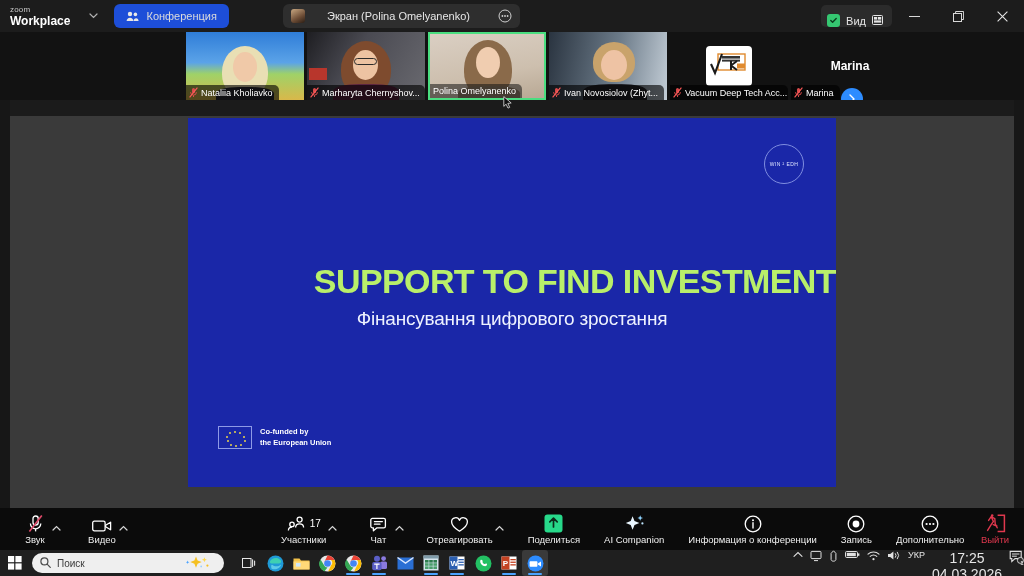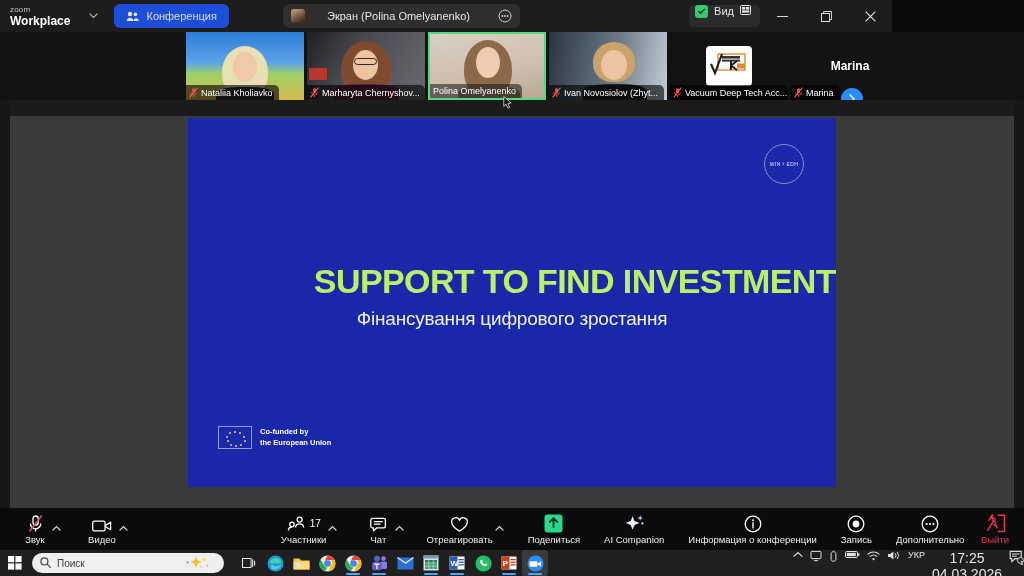--- a/index.html
+++ b/index.html
@@ -7,21 +7,21 @@
   body {
     background:#0a0a0a;
     font-family:"Liberation Sans", sans-serif;
     -webkit-font-smoothing:antialiased;
     color:#e8e8e8;
   }
   .app { position:relative; width:1024px; height:576px; }
 
   
   .titlebar{
-    position:absolute; left:0; top:0; width:892px; height:32px;
+    position:absolute; left:0; top:0; width:1024px; height:32px;
     background:#1c1c1c; display:flex; align-items:center;
   }
   .zoom-brand{ margin-left:10px; line-height:1.0; }
   .zoom-brand .zb1{ font-size:8px; color:#c9c9c9; letter-spacing:.2px; }
   .zoom-brand .zb2{ font-size:12px; font-weight:bold; color:#ffffff; margin-top:1px;}
   .tb-caret{
     width:22px; height:22px; margin-left:12px; display:flex; align-items:center;
     justify-content:center; color:#b0b0b0; font-size:9px;
   }
   .tb-tab{
@@ -42,21 +42,21 @@
     background:linear-gradient(150deg,#c9a882,#6d4d36 60%,#2b1d14);
     flex:none;
   }
   .shared-more{
     width:18px;height:18px;border-radius:50%;
     display:flex;align-items:center;justify-content:center;
     font-size:10px;color:#cfcfcf;margin-left:4px;
   }
   .tb-right{ position:absolute; right:0; top:0; height:32px; display:flex; align-items:center; }
   .view-chip{
-    display:flex; align-items:flex-start; gap:6px; height:22px; padding:0 9px 0 6px;
+    display:flex; align-items:flex-end; gap:6px; height:22px; padding:0 9px 0 6px;
     background:#2b2b2b; border-radius:5px; font-size:11px; color:#e4e4e4;
   }
   .shield{
     width:13px;height:13px;border-radius:3px;background:#35c771;
     display:flex;align-items:center;justify-content:center;
   }
   .shield svg{ display:block; }
   .winbtn{
     width:44px;height:32px;display:flex;align-items:center;justify-content:center;
     color:#d8d8d8;

